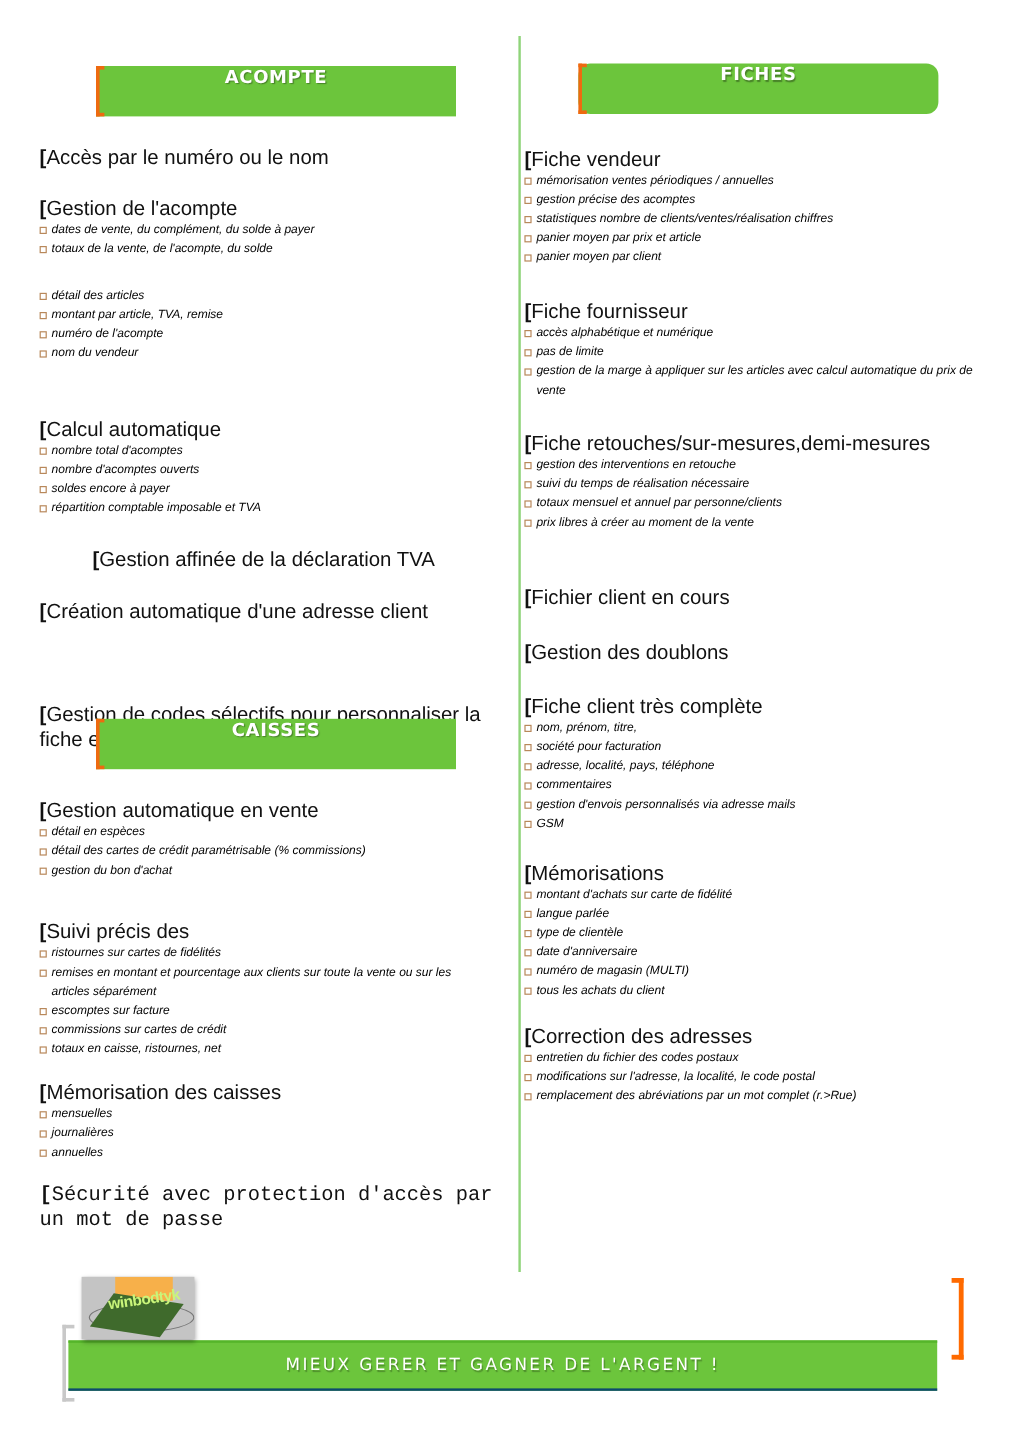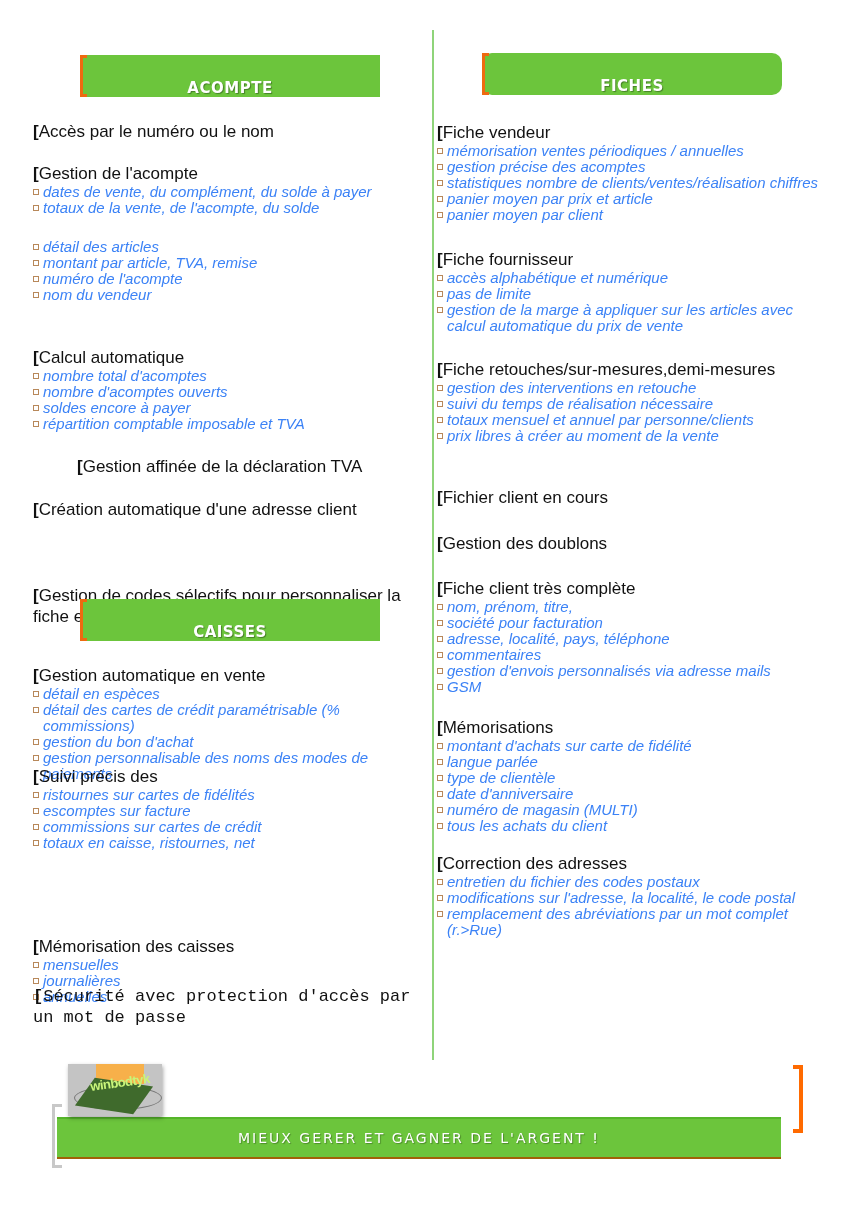--- a/index.html
+++ b/index.html
@@ -2,38 +2,38 @@
 <html><head>
 <meta charset="utf-8">
 <style>
   html, body { margin: 0; padding: 0; background: #ffffff; }
   body { width: 854px; height: 1208px; position: relative; overflow: hidden;
          font-family: "Liberation Sans", sans-serif; color: #111; }
   .divider { position: absolute; left: 432px; top: 30px; width: 2px; height: 1030px; background: #8fd47a; }
 
   .banner { position: absolute; height: 42px; background: #6cc53c; color: #fff;
             font-family: "DejaVu Sans", sans-serif; font-weight: bold; font-size: 15px;
-            letter-spacing: 0.5px; display: flex; align-items: flex-end; justify-content: center;
+            letter-spacing: 0.5px; display: flex; align-items: flex-start; justify-content: center;
             text-shadow: 1px 1px 1px rgba(0,0,0,0.35); box-sizing: border-box; }
   .banner::before { content: ""; position: absolute; left: 0; top: 0; bottom: 0; width: 4px;
             border: 3px solid #ee6a10; border-right: none; box-sizing: border-box; width: 7px; }
 
   .feature { position: absolute; }
   .feature .title { font-size: 17px; line-height: 21px; color: #111; }
   .feature .title::before { content: "["; font-weight: bold; }
   .feature ul { list-style: none; margin: 0; padding: 0; }
-  .feature li { font-size: 15px; line-height: 16px; font-style: italic; color: #3b82f6; position: relative; padding-left: 10px; }
+  .feature li { font-size: 10px; line-height: 16px; font-style: italic; color: #000000; position: relative; padding-left: 10px; }
   .feature li .bullet { position: absolute; left: 0; top: 5px; width: 6px; height: 6px; border: 1px solid #b8885a; box-sizing: border-box; }
 
   .footer-bracket-left { position: absolute; left: 52px; top: 1104px; width: 10px; height: 64px;
             border: 3px solid #c8c8c8; border-right: none; box-sizing: border-box; }
   .footer-bracket-right { position: absolute; left: 793px; top: 1065px; width: 10px; height: 68px;
             border: 4px solid #ff6a00; border-left: none; box-sizing: border-box; }
   .footer-bar { position: absolute; left: 57px; top: 1117px; width: 724px; height: 42px; background: #6cc53c;
-            border-top: 2px solid #55b52a; border-bottom: 2px solid #a16207; box-sizing: border-box;
+            border-top: 2px solid #55b52a; border-bottom: 2px solid #0c4a6e; box-sizing: border-box;
             color: #fff; font-family: "DejaVu Sans", sans-serif; font-size: 14px; letter-spacing: 2px;
             display: flex; align-items: center; justify-content: center; text-shadow: 1px 1px 1px rgba(0,0,0,0.3); }
   .logo { position: absolute; left: 68px; top: 1064px; width: 94px; height: 52px; background: #c4c4c4;
           box-shadow: 1px 2px 4px rgba(0,0,0,0.35); overflow: hidden; }
   .logo .sun { position: absolute; left: 28px; top: 0; width: 48px; height: 20px; background: #f7b04a; }
   .logo .ring { position: absolute; left: 6px; top: 22px; width: 86px; height: 22px; border: 1px solid #777; border-radius: 50%; }
   .logo .box { position: absolute; left: 14px; top: 18px; width: 64px; height: 28px; background: #3f6a2c;
                transform: skewX(-30deg) rotate(8deg); }
   .logo .word { position: absolute; left: 22px; top: 11px; font-size: 13px; font-weight: bold; color: #c9f57a;
                 transform: rotate(-8deg); letter-spacing: -0.5px; }
@@ -93,36 +93,35 @@
 <div class="banner" style="left:80px; top:599px; width:300px;">
   <span>CAISSES</span>
 </div>
 
 <div class="feature" style="left:33px; top:665px; width:390px;">
   <div class="title">Gestion automatique en vente</div>
   <ul>
     <li><span class="bullet"></span><span>détail en espèces</span></li>
     <li><span class="bullet"></span><span>détail des cartes de crédit paramétrisable (% commissions)</span></li>
     <li><span class="bullet"></span><span>gestion du bon d'achat</span></li>
-    <li><span class="bullet"></span><span>gestion personnalisable des noms des modes de paiements</span></li>
   </ul>
 </div>
 
 <div class="feature" style="left:33px; top:766px; width:375px;">
   <div class="title">Suivi précis des</div>
   <ul>
     <li><span class="bullet"></span><span>ristournes sur cartes de fidélités</span></li>
-    <li><span class="bullet"></span></li>
+    <li><span class="bullet"></span><span>remises en montant et pourcentage aux clients sur toute la vente ou sur les articles séparément</span></li>
     <li><span class="bullet"></span><span>escomptes sur facture</span></li>
     <li><span class="bullet"></span><span>commissions sur cartes de crédit</span></li>
     <li><span class="bullet"></span><span>totaux en caisse, ristournes, net</span></li>
   </ul>
 </div>
 
-<div class="feature" style="left:33px; top:900px; width:385px;margin-top:36px;">
+<div class="feature" style="left:33px; top:900px; width:385px;">
   <div class="title">Mémorisation des caisses</div>
   <ul>
     <li><span class="bullet"></span><span>mensuelles</span></li>
     <li><span class="bullet"></span><span>journalières</span></li>
     <li><span class="bullet"></span><span>annuelles</span></li>
   </ul>
 </div>
 
 <div class="feature" style="left:33px; top:986px; width:385px;font-family:Liberation Mono, monospace;">
   <div class="title">Sécurité avec protection d'accès par un mot de passe</div>

